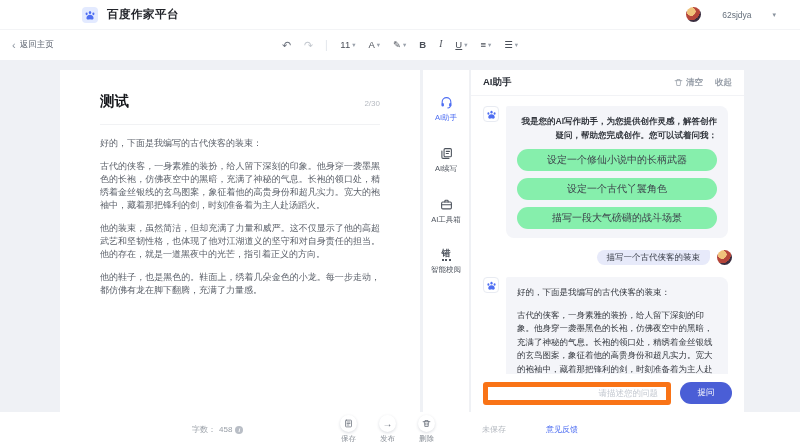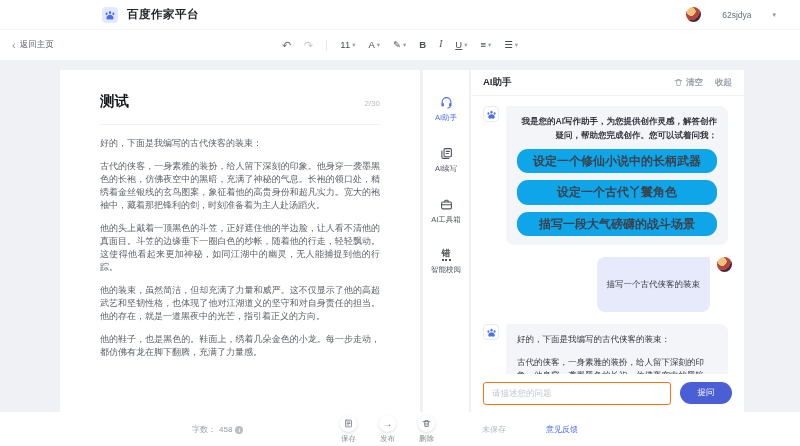--- a/index.html
+++ b/index.html
@@ -3,21 +3,21 @@
 <meta charset="utf-8">
 <style>
   * { margin:0; padding:0; box-sizing:border-box; }
   html,body { width:800px; height:446px; overflow:hidden; }
   body {
     font-family:"Liberation Sans","DejaVu Sans",sans-serif;
     background:#eff1f5; color:#333; position:relative; font-size:9px;
   }
   
   .app-header{position:absolute;top:0;left:0;right:0;height:30px;background:#fff;
-    display:flex;align-items:center;border-bottom:1px solid #f3f4f6;z-index:5;padding-left:20px;}
+    display:flex;align-items:center;border-bottom:1px solid #f3f4f6;z-index:5;}
   .logo{width:16px;height:16px;border-radius:4px;background:#e3eaff;color:#4e6ef2;
     margin-left:82px;display:flex;align-items:center;justify-content:center;}
   .logo svg{width:12px;height:12px;}
   .app-title{font-size:11.5px;font-weight:700;color:#22242a;margin-left:9px;letter-spacing:.5px;}
   .user{margin-left:auto;margin-right:24px;display:flex;align-items:center;gap:21px;cursor:pointer;}
   .avatar{width:15px;height:15px;border-radius:50%;
     background:radial-gradient(circle at 35% 30%,#f0c27b 0 30%,#b5453a 31% 60%,#3a2e3f 61% 100%);}
   .user-name{font-size:8.5px;color:#66707c;}
   .caret{font-size:7px;color:#8a939e;line-height:1;}
   
@@ -63,29 +63,29 @@
   .p-act{display:flex;align-items:center;gap:3px;cursor:pointer;}
   .p-act svg{width:9px;height:9px;}
   .chat{flex:1;overflow:hidden;padding:10px 12px 0 12px;}
   .brow{display:flex;gap:7px;margin-bottom:12px;}
   .bot-av{width:16px;height:16px;flex:none;border-radius:4px;background:#fff;border:1px solid #e8ebf2;
     color:#4e6ef2;display:flex;align-items:center;justify-content:center;}
   .bot-av svg{width:11px;height:11px;}
   .bubble{background:#f4f5f9;border-radius:2px 8px 8px 8px;padding:9px 11px;max-width:222px;
     font-size:8.5px;line-height:13.5px;color:#33373e;}
   .bubble .welcome{font-weight:700;text-align:right;}
-  .pill{display:block;background:#0ea5e9;border-radius:11px;text-align:center;padding:5px 4px;
-    margin-top:7px;font-size:12px;color:#3c414a;cursor:pointer;line-height:1.2;font-weight:bold;}
+  .pill{display:block;background:#86efac;border-radius:11px;text-align:center;padding:5px 4px;
+    margin-top:7px;font-size:10px;color:#3c414a;cursor:pointer;line-height:1.2;}
   .urow{display:flex;justify-content:flex-end;gap:7px;margin-bottom:12px;}
-  .ububble{background:#e7eafa;border-radius:8px 2px 8px 8px;padding:22px 10px;
+  .ububble{background:#e7eafa;border-radius:8px 2px 8px 8px;padding:2px 10px;
     font-size:8.5px;color:#383d47;line-height:1.3;}
   .reply .rp-body{margin-top:9px;}
   .inrow{flex:none;height:38px;display:flex;align-items:center;gap:9px;padding:0 12px;}
-  .q-input{flex:1;height:23px;border:1px solid #f97316;border-radius:3px;padding:0 8px;
-    font-size:8.5px;color:#333;outline:none;font-family:inherit;}
+  .q-input{flex:1;height:23px;border:5px solid #f97316;border-radius:3px;padding:0 8px;
+    font-size:8.5px;color:#333;outline:none;font-family:inherit;text-align:right;}
   .q-input::placeholder{color:#c3c8d0;}
   .ask-btn{width:52px;height:22px;border:none;border-radius:11px;background:#4a5ed6;color:#fff;
     font-size:8.5px;cursor:pointer;font-family:inherit;}
   
   .footer{position:absolute;left:0;right:0;bottom:0;height:34px;background:#fff;}
   .wc{position:absolute;left:192px;top:12px;display:flex;align-items:center;gap:3px;
     font-size:8px;color:#9aa0a8;}
   .info-ic{width:8px;height:8px;border-radius:50%;background:#b9bec6;color:#fff;font-size:6px;
     display:flex;align-items:center;justify-content:center;font-style:italic;font-weight:700;}
   .fbtns{position:absolute;left:340px;top:3px;display:flex;gap:22px;}
@@ -161,21 +161,20 @@
 <section class="doc-card">
   <div class="doc-inner">
     <div class="doc-head">
       <div class="doc-title">测试</div>
       <div class="doc-counter">2/30</div>
     </div>
     <div class="doc-div"></div>
     <div class="doc-body">
       <p>好的，下面是我编写的古代侠客的装束：</p>
       <p>古代的侠客，一身素雅的装扮，给人留下深刻的印象。他身穿一袭墨黑色的长袍，仿佛夜空中的黑暗，充满了神秘的气息。长袍的领口处，精绣着金丝银线的玄鸟图案，象征着他的高贵身份和超凡实力。宽大的袍袖中，藏着那把锋利的剑，时刻准备着为主人赴汤蹈火。</p>
-      <p>他的头上戴着一顶黑色的斗笠，正好遮住他的半边脸，让人看不清他的真面目。斗笠的边缘垂下一圈白色的纱帐，随着他的行走，轻轻飘动。这使得他看起来更加神秘，如同江湖中的幽灵，无人能捕捉到他的行踪。</p>
       <p>他的装束，虽然简洁，但却充满了力量和威严。这不仅显示了他的高超武艺和坚韧性格，也体现了他对江湖道义的坚守和对自身责任的担当。他的存在，就是一道黑夜中的光芒，指引着正义的方向。</p>
       <p>他的鞋子，也是黑色的。鞋面上，绣着几朵金色的小龙。每一步走动，都仿佛有龙在脚下翻腾，充满了力量感。</p>
     </div>
   </div>
 </section>
 
 <nav class="tools">
   <div class="tool active">
     <svg viewBox="0 0 24 24" fill="none" stroke="currentColor" stroke-width="2" stroke-linecap="round">
       <path d="M4 14v-3a8 8 0 0 1 16 0v3"></path>

